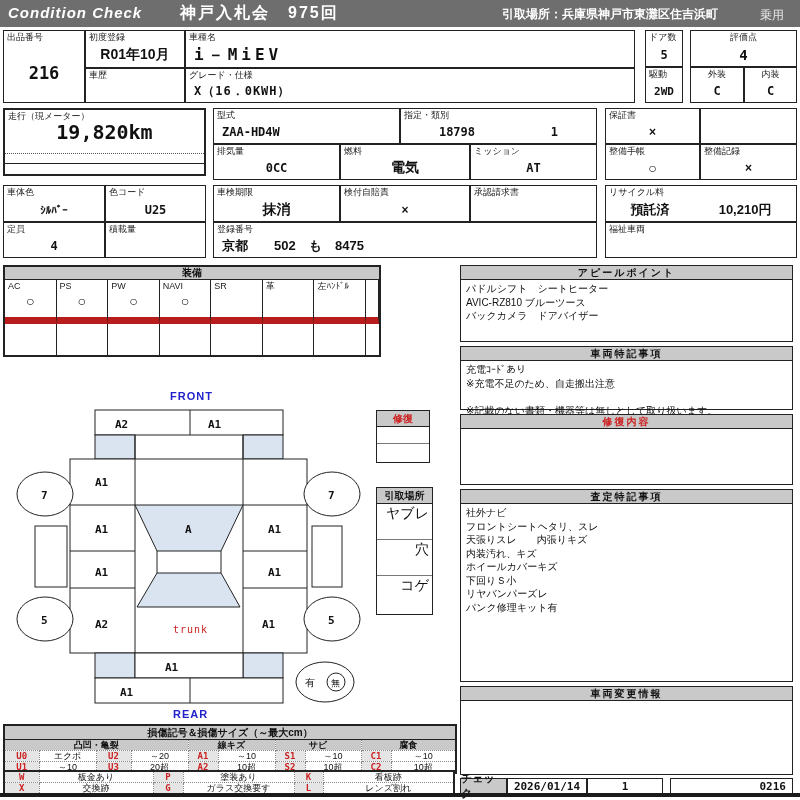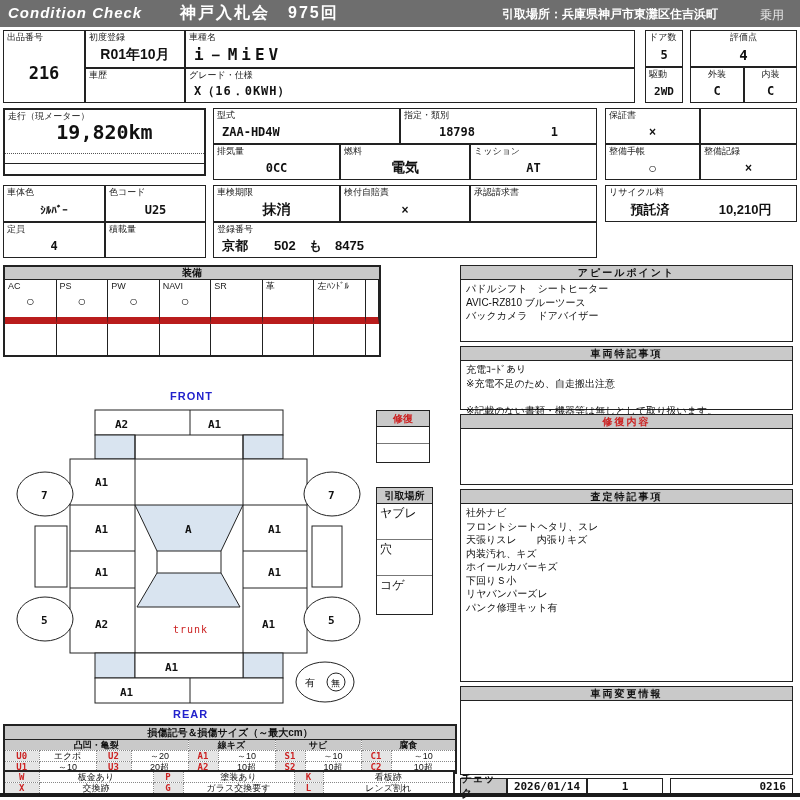--- a/index.html
+++ b/index.html
@@ -37,21 +37,21 @@
   #equip .erow2{border-right:1px solid #222;height:31px;}
   
   .panel{position:absolute;left:460px;width:333px;border:1px solid #222;box-sizing:border-box;background:#fff;display:flex;flex-direction:column;}
   .panel .hd{background:#c9c9c9;border-bottom:1px solid #222;text-align:center;font-size:10px;font-weight:bold;height:13px;line-height:13px;letter-spacing:2px;}
   .panel .hd.red{color:#cc2222;}
   .panel .bd{flex:1;font-size:10px;line-height:13.5px;padding:2px 5px;white-space:pre-line;}
   
   .sbox{position:absolute;border:1px solid #222;box-sizing:border-box;background:#fff;}
   .sbox .hd{background:#c9c9c9;border-bottom:1px solid #222;text-align:center;font-size:10px;font-weight:bold;height:15px;line-height:15px;}
   .sbox .hd.red{color:#cc2222;}
-  .sbox .slot{border-bottom:1px solid #777;box-sizing:border-box;font-size:12px;padding:1px 3px;}
+  .sbox .slot{border-bottom:1px solid #777;box-sizing:border-box;font-size:14px;padding:1px 3px;text-align:right;}
   .sbox .slot:last-child{border-bottom:none;}
   
   .legend{position:absolute;left:3px;border-collapse:collapse;table-layout:fixed;background:#fff;}
   .legend td,.legend th{border:1px dotted #888;font-size:9px;padding:0;text-align:center;height:10px;line-height:10px;overflow:hidden;white-space:nowrap;}
   .legend .ttl{background:#c9c9c9;border:1px solid #222;font-weight:bold;font-size:10px;height:13px;line-height:13px;}
   .legend .grp{background:#c9c9c9;font-weight:bold;border-top:1px solid #222;}
   .legend .code{background:#e5e5e5;color:#cc2222;font-weight:bold;font-family:"DejaVu Sans Mono",monospace;}
   .legend{border:2px solid #222;}
   
   .chk{position:absolute;top:778px;height:16px;border:1px solid #222;box-sizing:border-box;display:flex;align-items:center;justify-content:center;font-size:11px;background:#fff;}
@@ -194,20 +194,24 @@
   <div class="c" style="left:213px;top:222px;width:384px;height:36px">
     <span class="lb">登録番号</span>
     <div class="vv left sans" style="font-size:13px">京都　　502　も　8475</div>
   </div>
   <div class="c" style="left:605px;top:185px;width:192px;height:37px">
     <span class="lb">リサイクル料</span>
     <div class="vv spread sans" style="font-size:13px">
       <span>預託済</span>
       <span>10,210円</span>
     </div>
+  </div>
+  <div class="c" style="left:605px;top:222px;width:192px;height:36px">
+    <span class="lb">福祉車両</span>
+    <div class="vv"></div>
   </div>
 
   <div id="equip">
     <div class="ttl">装備</div>
     <div class="grid">
       <div class="ecell">
         <span class="lb">AC</span>
         <div class="ov">○</div>
       </div>
       <div class="ecell">

